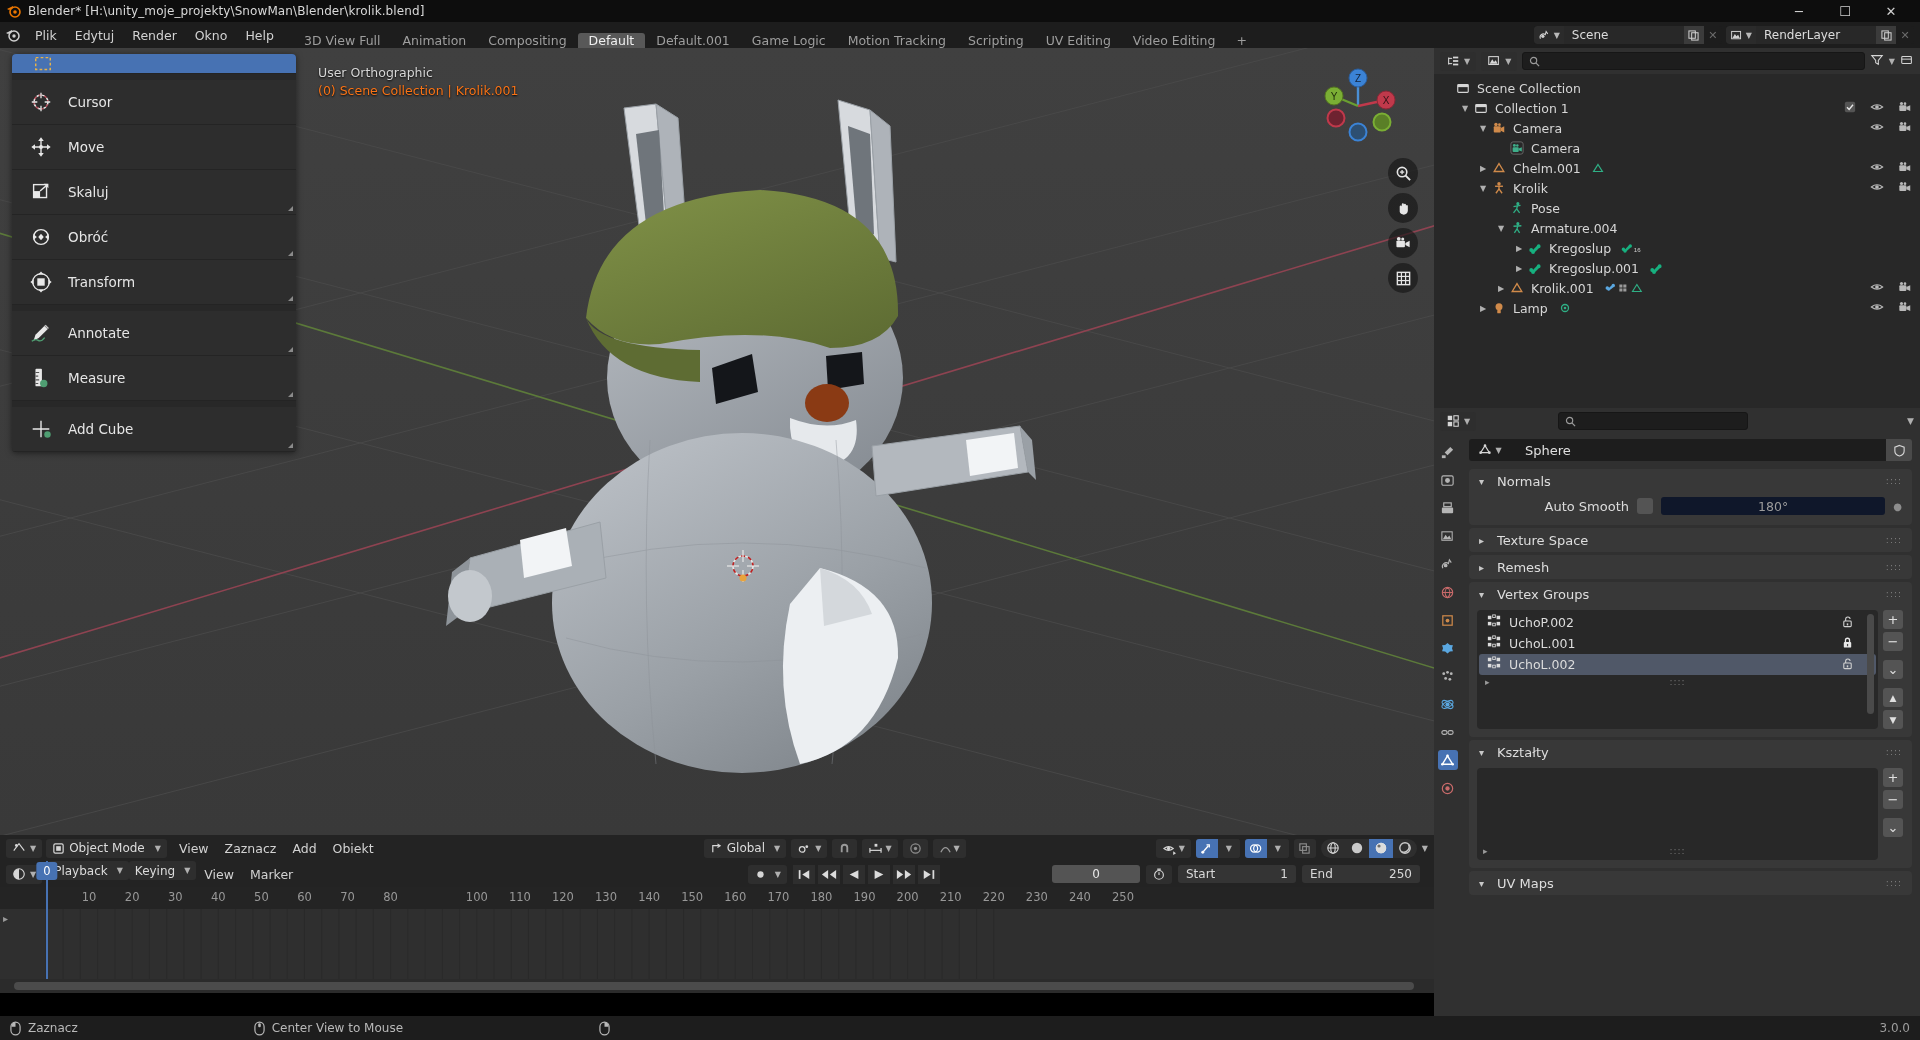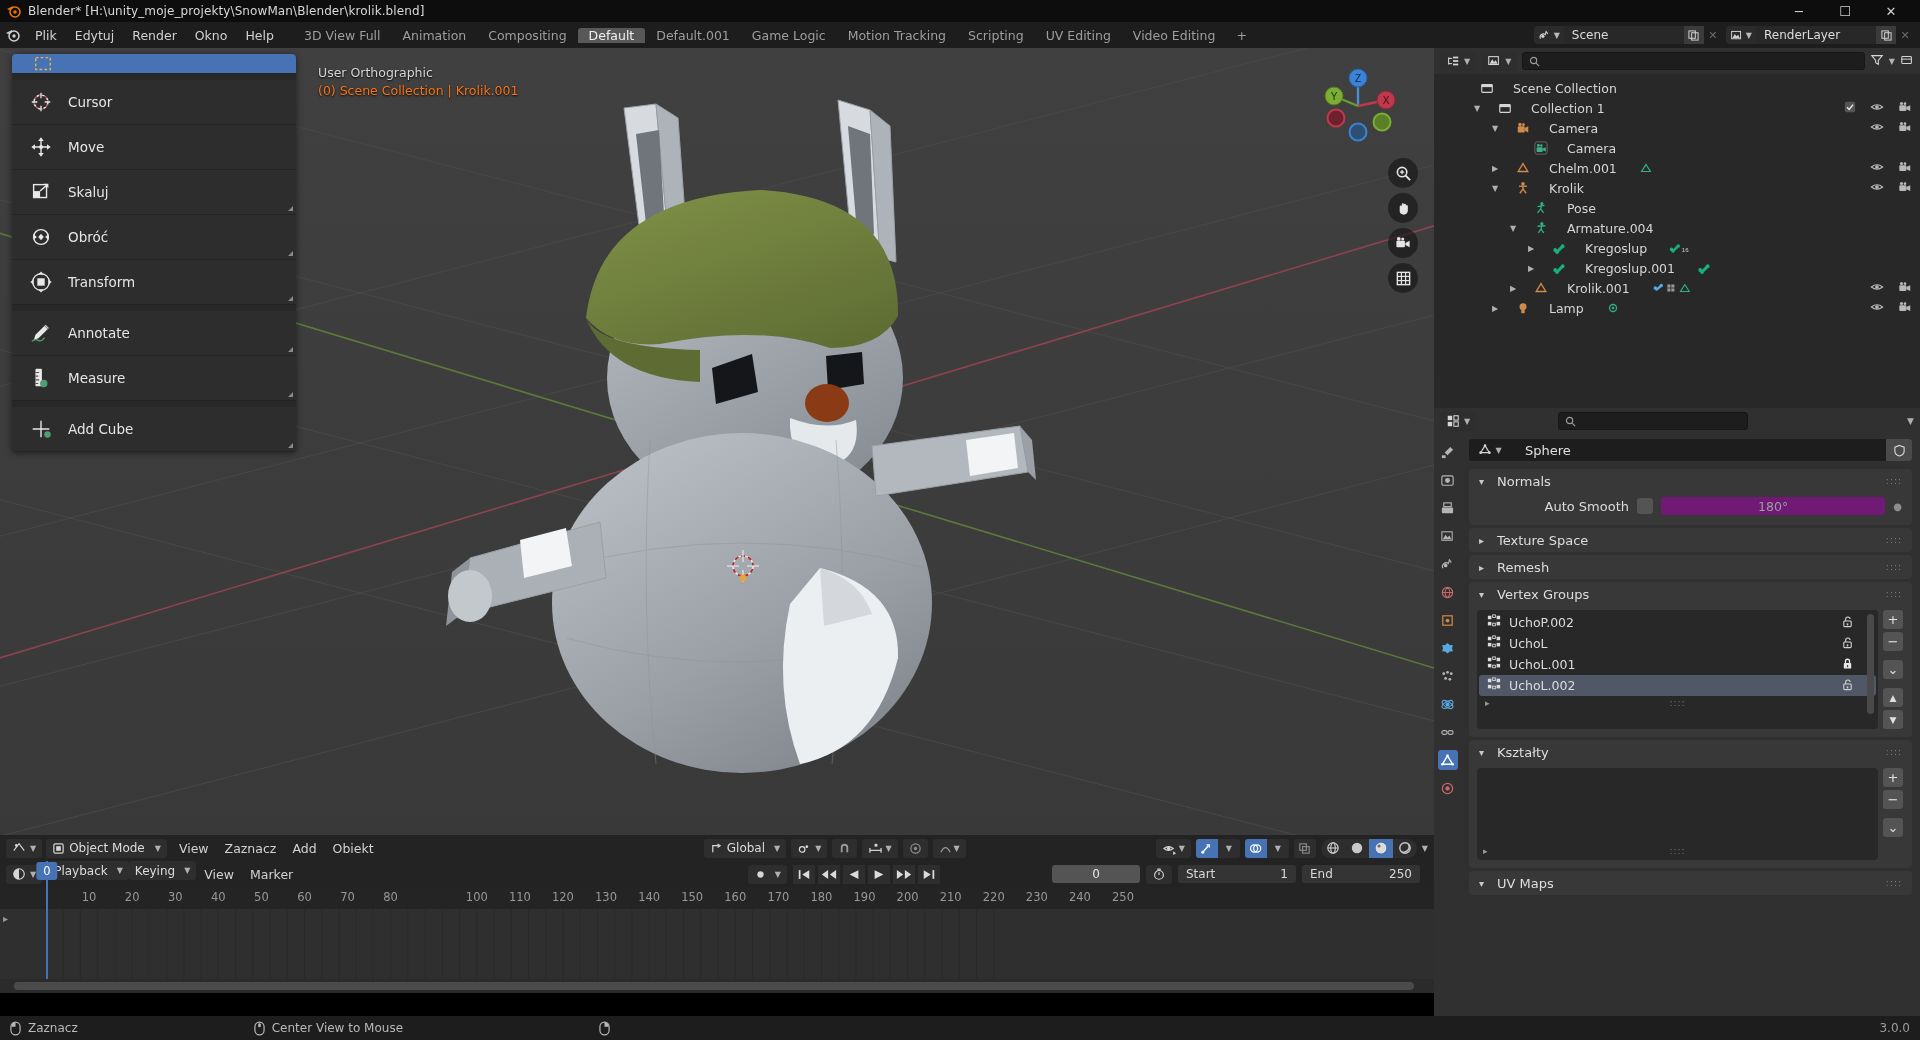--- a/index.html
+++ b/index.html
@@ -12,21 +12,21 @@
   
   #titlebar{ height:22px; background:#0d0d0d; display:flex; align-items:center; padding:0 6px; }
   #titlebar .blogo{ width:16px;height:16px;margin-right:6px; }
   #titlebar .ttl{ font-size:12px; color:#d8d8d8; letter-spacing:.1px; }
   #titlebar .wbtns{ margin-left:auto; display:flex; gap:0px; }
   #titlebar .wbtn{ width:46px;height:22px;display:flex;align-items:center;justify-content:center;color:#cfcfcf;font-size:13px;}
   
   #topbar{ height:26px; background:#1d1d1d; display:flex; align-items:stretch; }
   #topbar .blogo2{ width:26px;display:flex;align-items:center;justify-content:center; }
   .menu{ padding:0 9px; display:flex; align-items:center; font-size:12.5px; color:#d2d2d2; }
-  .wstabs{ display:flex; align-items:center; margin-left:10px; }
+  .wstabs{ display:flex; align-items:flex-end; margin-left:10px; }
   .wstab{ padding:0 11px; display:flex; align-items:center; font-size:12.5px; color:#9e9e9e; }
   .wstab.active{ background:#585858; color:#f0f0f0; border-radius:3px 3px 0 0; }
   .wstab.plus{ color:#9e9e9e; padding:0 10px;}
   .topright{ margin-left:auto; display:flex; align-items:center; padding-right:6px; gap:4px;}
   .idblock{ display:flex; align-items:center; background:#1d1d1d; height:18px; border-radius:3px; overflow:hidden; }
   .idblock .drop{ background:#2b2b2b; display:flex;align-items:center; gap:3px; padding:0 4px; height:18px; border-radius:3px 0 0 3px;}
   .idblock .name{ background:#282828; color:#dcdcdc; padding:0 8px; height:18px; display:flex;align-items:center; min-width:120px; font-size:12px;}
   .idblock .cpy{ background:#3b3b3b; width:20px;height:18px;display:flex;align-items:center;justify-content:center; }
   .idblock .xx{ width:18px;height:18px;display:flex;align-items:center;justify-content:center;color:#6b6b6b;font-size:11px;}
   
@@ -75,21 +75,21 @@
   #tlscroll .bar{ position:absolute; left:14px; top:3px; height:8px; width:1400px; background:#4b4b4b; border-radius:4px;}
   .frameinput{ height:18px; background:#545454; border-radius:3px; color:#e8e8e8; font-size:12px;
      display:flex;align-items:center;justify-content:center;}
   .lblval{ height:18px; background:#343434; border-radius:3px; display:flex; align-items:center;
      justify-content:space-between; padding:0 8px; font-size:12px; color:#d8d8d8; gap:19px;}
   
   #outliner{ position:absolute; left:1434px; top:0; width:486px; height:360px; background:#282828; }
   #olheader{ height:26px; background:#303030; display:flex; align-items:center; gap:5px; padding:0 6px;}
   .olsearch{ flex:1; height:18px; background:#1d1d1d; border:1px solid #161616; border-radius:3px;
     display:flex; align-items:center; padding:0 6px; gap:5px; }
-  .olrow{ height:20px; display:flex; align-items:center; position:relative; font-size:12.5px; color:#d6d6d6;gap:12px;}
+  .olrow{ height:20px; display:flex; align-items:center; position:relative; font-size:12.5px; color:#d6d6d6;}
   .oltri{ width:14px; text-align:center; color:#b0b0b0; font-size:8px; }
   .oleyes{ position:absolute; right:8px; display:flex; gap:14px; align-items:center;}
   
   #props{ position:absolute; left:1434px; top:360px; width:486px; height:608px; background:#303030;}
   #prheader{ height:26px; background:#303030; display:flex; align-items:center; gap:6px; padding:0 6px;}
   .prsearch{ width:190px; height:18px; background:#1d1d1d; border:1px solid #161616; border-radius:3px;
     display:flex;align-items:center; padding:0 6px; margin:0 auto;}
   #prtabs{ position:absolute; left:0; top:26px; width:27px; height:582px; background:#303030;
       display:flex; flex-direction:column; align-items:center; padding-top:8px; gap:8px;}
   .prtab{ width:20px;height:20px; display:flex;align-items:center;justify-content:center; border-radius:3px;}
@@ -103,21 +103,21 @@
   .iddatarow .shield{ width:26px;height:22px;background:#4a4a4a;border-radius:0 3px 3px 0;
      display:flex;align-items:center;justify-content:center;}
   .panel{ margin:3px 8px; background:#383838; border-radius:4px; }
   .panelhdr{ height:24px; display:flex;align-items:center; gap:8px; padding:0 10px; font-size:13px; color:#dedede;}
   .panelhdr .grip{ margin-left:auto; color:#7d7d7d; font-size:9px; letter-spacing:1px;}
   .chev{ width:10px; color:#c8c8c8; font-size:10px; }
   .panelbody{ padding:4px 10px 10px 10px; }
   .rowf{ display:flex; align-items:center; gap:8px; }
   .rowf .lab{ width:150px; text-align:right; font-size:13px; color:#dcdcdc;}
   .chkbox{ width:16px;height:16px;background:#545454;border-radius:3px;}
-  .numfield{ flex:1; height:18px; background:#701a75; border-radius:3px; color:#9c9c9c;
+  .numfield{ flex:1; height:18px; background:#0f172a; border-radius:3px; color:#9c9c9c;
      display:flex;align-items:center;justify-content:center; font-size:12.5px;}
   .vglist{ margin:4px 8px 0 8px; display:flex; gap:4px;}
   .vgbox{ flex:1; background:#282828; border-radius:4px; padding:2px; }
   .vgrow{ height:21px; display:flex; align-items:center; padding:0 8px; gap:8px; font-size:12.5px; color:#dcdcdc;
      border-radius:3px; position:relative;}
   .vgrow.sel{ background:#505868; }
   .vgrow .lock{ position:absolute; right:22px; }
   .vgscroll{ position:absolute; right:4px; top:4px; width:7px; background:#4a4a4a; border-radius:4px;}
   .vgside{ width:22px; display:flex; flex-direction:column; align-items:center; gap:3px;}
   .vgbtn{ width:20px;height:19px;background:#545454;border-radius:3px;display:flex;align-items:center;
@@ -1282,36 +1282,20 @@
                 </div>
                 <div class="vgrow">
                   <span><svg width="14" height="14" viewBox="0 0 16 16">
                       <rect x="1" y="2" width="4" height="4" fill="#dcdcdc"></rect>
                       <rect x="6.5" y="1" width="3" height="3" fill="none" stroke="#dcdcdc" stroke-width="1"></rect>
                       <rect x="11" y="2" width="4" height="4" fill="#dcdcdc"></rect>
                       <rect x="1" y="9" width="4" height="4" fill="#dcdcdc"></rect>
                       <rect x="6.5" y="10.5" width="3" height="3" fill="none" stroke="#dcdcdc" stroke-width="1"></rect>
                       <rect x="11" y="9" width="4" height="4" fill="#dcdcdc"></rect>
                     </svg></span>
-                  <span>UchoL</span>
-                  <span class="lock"><svg width="13" height="13" viewBox="0 0 14 14">
-                      <rect x="3" y="6.5" width="8" height="6" rx="1" fill="none" stroke="#cfcfcf" stroke-width="1.2"></rect>
-                      <path d="M5 6.5 V4.6 a2.4 2.4 0 0 1 4.8-.2" fill="none" stroke="#cfcfcf" stroke-width="1.2"></path>
-                      <rect x="6.2" y="9" width="1.6" height="2.2" fill="#cfcfcf"></rect>
-                    </svg></span>
-                </div>
-                <div class="vgrow">
-                  <span><svg width="14" height="14" viewBox="0 0 16 16">
-                      <rect x="1" y="2" width="4" height="4" fill="#dcdcdc"></rect>
-                      <rect x="6.5" y="1" width="3" height="3" fill="none" stroke="#dcdcdc" stroke-width="1"></rect>
-                      <rect x="11" y="2" width="4" height="4" fill="#dcdcdc"></rect>
-                      <rect x="1" y="9" width="4" height="4" fill="#dcdcdc"></rect>
-                      <rect x="6.5" y="10.5" width="3" height="3" fill="none" stroke="#dcdcdc" stroke-width="1"></rect>
-                      <rect x="11" y="9" width="4" height="4" fill="#dcdcdc"></rect>
-                    </svg></span>
                   <span>UchoL.001</span>
                   <span class="lock"><svg width="13" height="13" viewBox="0 0 14 14">
                       <rect x="3" y="6.5" width="8" height="6" rx="1" fill="#e8e8e8"></rect>
                       <path d="M4.8 6.5 V4.6 a2.2 2.2 0 0 1 4.4 0 V6.5" fill="none" stroke="#e8e8e8" stroke-width="1.4"></path>
                       <rect x="6.4" y="8.6" width="1.3" height="2.4" fill="#444"></rect>
                     </svg></span>
                 </div>
                 <div class="vgrow sel">
                   <span><svg width="14" height="14" viewBox="0 0 16 16">
                       <rect x="1" y="2" width="4" height="4" fill="#dcdcdc"></rect>

